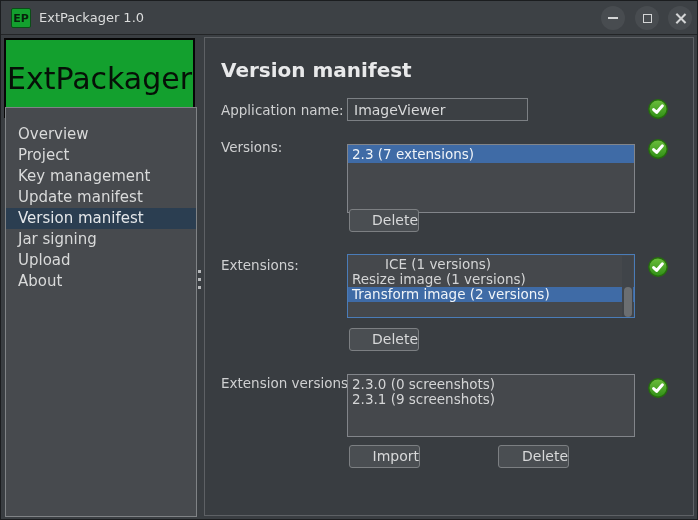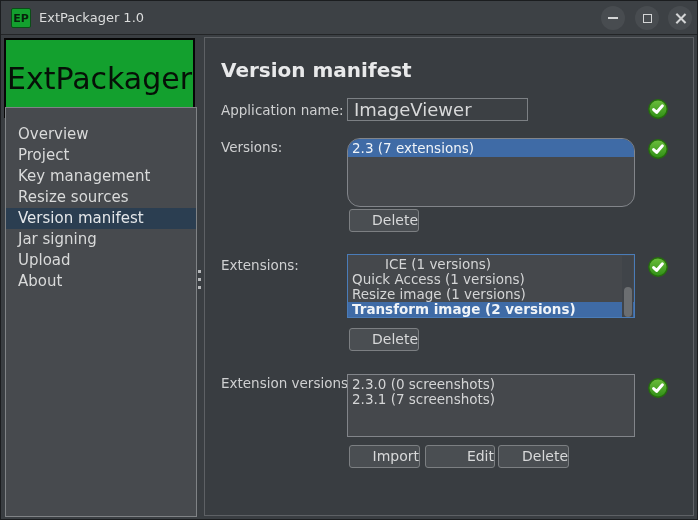--- a/index.html
+++ b/index.html
@@ -59,21 +59,21 @@
   .content-panel {
     position:absolute; left:203px; top:36px; width:490px; height:479px;
     background:#393d41; border:1px solid #5e6165;
   }
   .heading { position:absolute; left:16px; top:20px; color:#e8e9ea;
     font-size:20px; font-weight:bold; }
   .form-label { position:absolute; left:16px; color:#cfd0d1; font-size:13.5px; }
   .text-field {
     position:absolute; left:142px; top:60px; width:181px; height:23px;
     background:#3c4044; border:1px solid #7c8084; color:#d8d9da;
-    font-size:18px; padding:0 6px; font-family:inherit; outline:none;
+    font-size:14px; padding:0 6px; font-family:inherit; outline:none;
   }
   .listbox {
     position:absolute; left:142px; width:288px;
     background:#45484c; border:1px solid #82858a; overflow:hidden;
   }
   .listbox.focused { border-color:#4a7cb8; }
   .listrow { height:15px; line-height:15px; padding-left:4px;
     color:#d4d5d6; font-size:13.5px; white-space:nowrap; }
   .listrow.tall { height:18px; line-height:18px; }
   .listrow.selected { background:#3f6ba6; color:#f0f4f8; }
@@ -111,21 +111,21 @@
       <div class="glyph-close"></div>
     </div>
   </div>
 
   <div class="logo-box">ExtPackager</div>
 
   <div class="nav-panel">
     <div class="nav-item">Overview</div>
     <div class="nav-item">Project</div>
     <div class="nav-item">Key management</div>
-    <div class="nav-item">Resize sources</div>
+    <div class="nav-item">Update manifest</div>
     <div class="nav-item selected">Version manifest</div>
     <div class="nav-item">Jar signing</div>
     <div class="nav-item">Upload</div>
     <div class="nav-item">About</div>
   </div>
 
   <div class="splitter-grip">
     <i></i>
       <i></i>
       <i></i>
@@ -142,56 +142,54 @@
         <linearGradient id="g1" x1="0" y1="0" x2="0" y2="1">
           <stop offset="0" stop-color="#6cbd3c"></stop>
             <stop offset="1" stop-color="#2f8f15"></stop>
         </linearGradient>
       </defs>
       <circle cx="10" cy="10" r="9.2" fill="url(#g1)" stroke="#256d0d" stroke-width="1.4"></circle>
       <path d="M5.6 10.6 L8.6 13.4 L14.4 6.8" fill="none" stroke="#ffffff" stroke-width="3" stroke-linecap="round" stroke-linejoin="round"></path>
     </svg>
 
     <div class="form-label" style="top:101px;">Versions:</div>
-    <div class="listbox" style="top:100px; height:69px;border-radius:13px;">
+    <div class="listbox" style="top:106px; height:69px;">
       <div class="listrow tall selected">2.3 (7 extensions)</div>
     </div>
     <svg class="check-icon" style="top:101px;" viewBox="0 0 20 20">
       <circle cx="10" cy="10" r="9.2" fill="url(#g1)" stroke="#256d0d" stroke-width="1.4"></circle>
       <path d="M5.6 10.6 L8.6 13.4 L14.4 6.8" fill="none" stroke="#ffffff" stroke-width="3" stroke-linecap="round" stroke-linejoin="round"></path>
     </svg>
     <button class="btn" style="left:144px; top:171px; width:70px;">Delete</button>
 
     <div class="form-label" style="top:219px;">Extensions:</div>
     <div class="listbox focused" style="top:216px; height:64px;">
       <div style="padding-top:2px;">
         <div class="listrow" style="width:276px;margin-left:33px;">ICE (1 versions)</div>
-        <div class="listrow" style="width:276px;">Quick Access (1 versions)</div>
         <div class="listrow" style="width:276px;">Resize image (1 versions)</div>
-        <div class="listrow selected" style="width:292px;font-weight:bold;">Transform image (2 versions)</div>
+        <div class="listrow selected" style="width:292px;">Transform image (2 versions)</div>
       </div>
       <div class="vscroll-track">
         <div class="vscroll-thumb"></div>
       </div>
     </div>
     <svg class="check-icon" style="top:219px;" viewBox="0 0 20 20">
       <circle cx="10" cy="10" r="9.2" fill="url(#g1)" stroke="#256d0d" stroke-width="1.4"></circle>
       <path d="M5.6 10.6 L8.6 13.4 L14.4 6.8" fill="none" stroke="#ffffff" stroke-width="3" stroke-linecap="round" stroke-linejoin="round"></path>
     </svg>
     <button class="btn" style="left:144px; top:290px; width:70px;">Delete</button>
 
     <div class="form-label" style="top:337px;">Extension versions:</div>
     <div class="listbox" style="top:336px; height:63px;">
       <div style="padding-top:2px;">
         <div class="listrow">2.3.0 (0 screenshots)</div>
-        <div class="listrow">2.3.1 (7 screenshots)</div>
+        <div class="listrow">2.3.1 (9 screenshots)</div>
       </div>
     </div>
     <svg class="check-icon" style="top:340px;" viewBox="0 0 20 20">
       <circle cx="10" cy="10" r="9.2" fill="url(#g1)" stroke="#256d0d" stroke-width="1.4"></circle>
       <path d="M5.6 10.6 L8.6 13.4 L14.4 6.8" fill="none" stroke="#ffffff" stroke-width="3" stroke-linecap="round" stroke-linejoin="round"></path>
     </svg>
     <button class="btn" style="left:144px; top:407px; width:71px;">Import</button>
-    <button class="btn" style="left:220px; top:407px; width:70px;">Edit</button>
     <button class="btn" style="left:293px; top:407px; width:71px;">Delete</button>
 
   </div>
 </div>
 
 </body></html>

